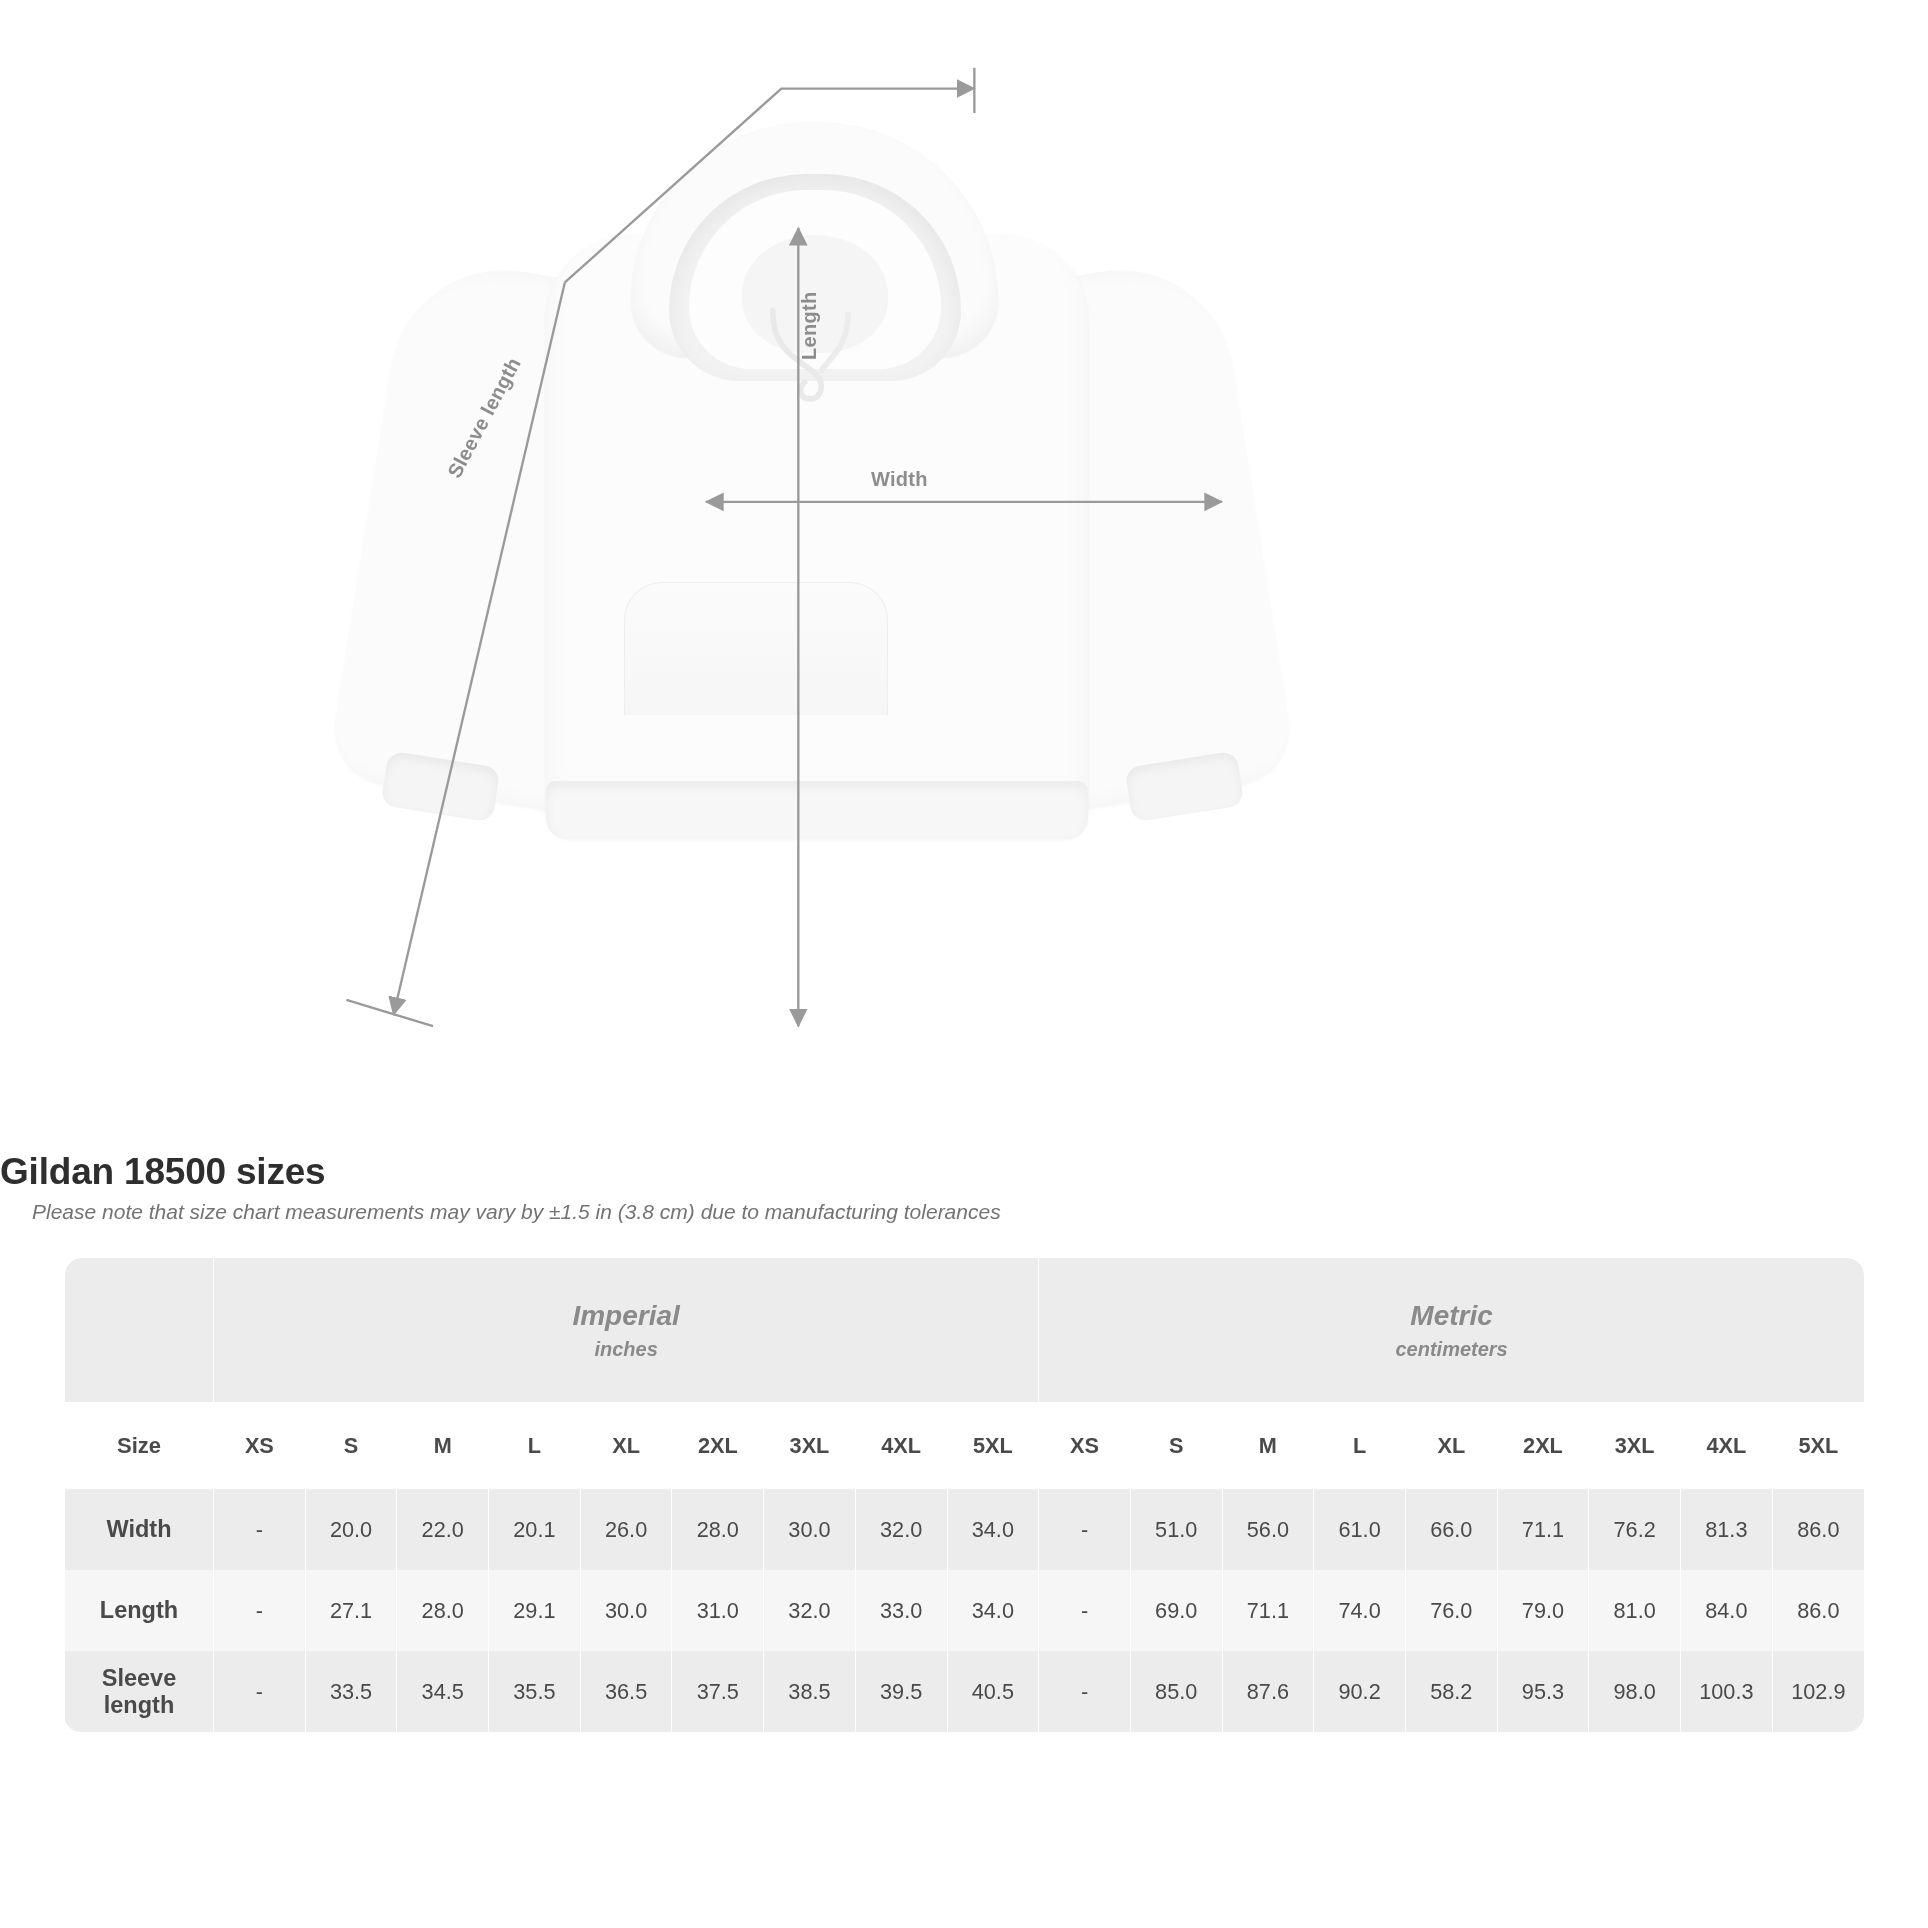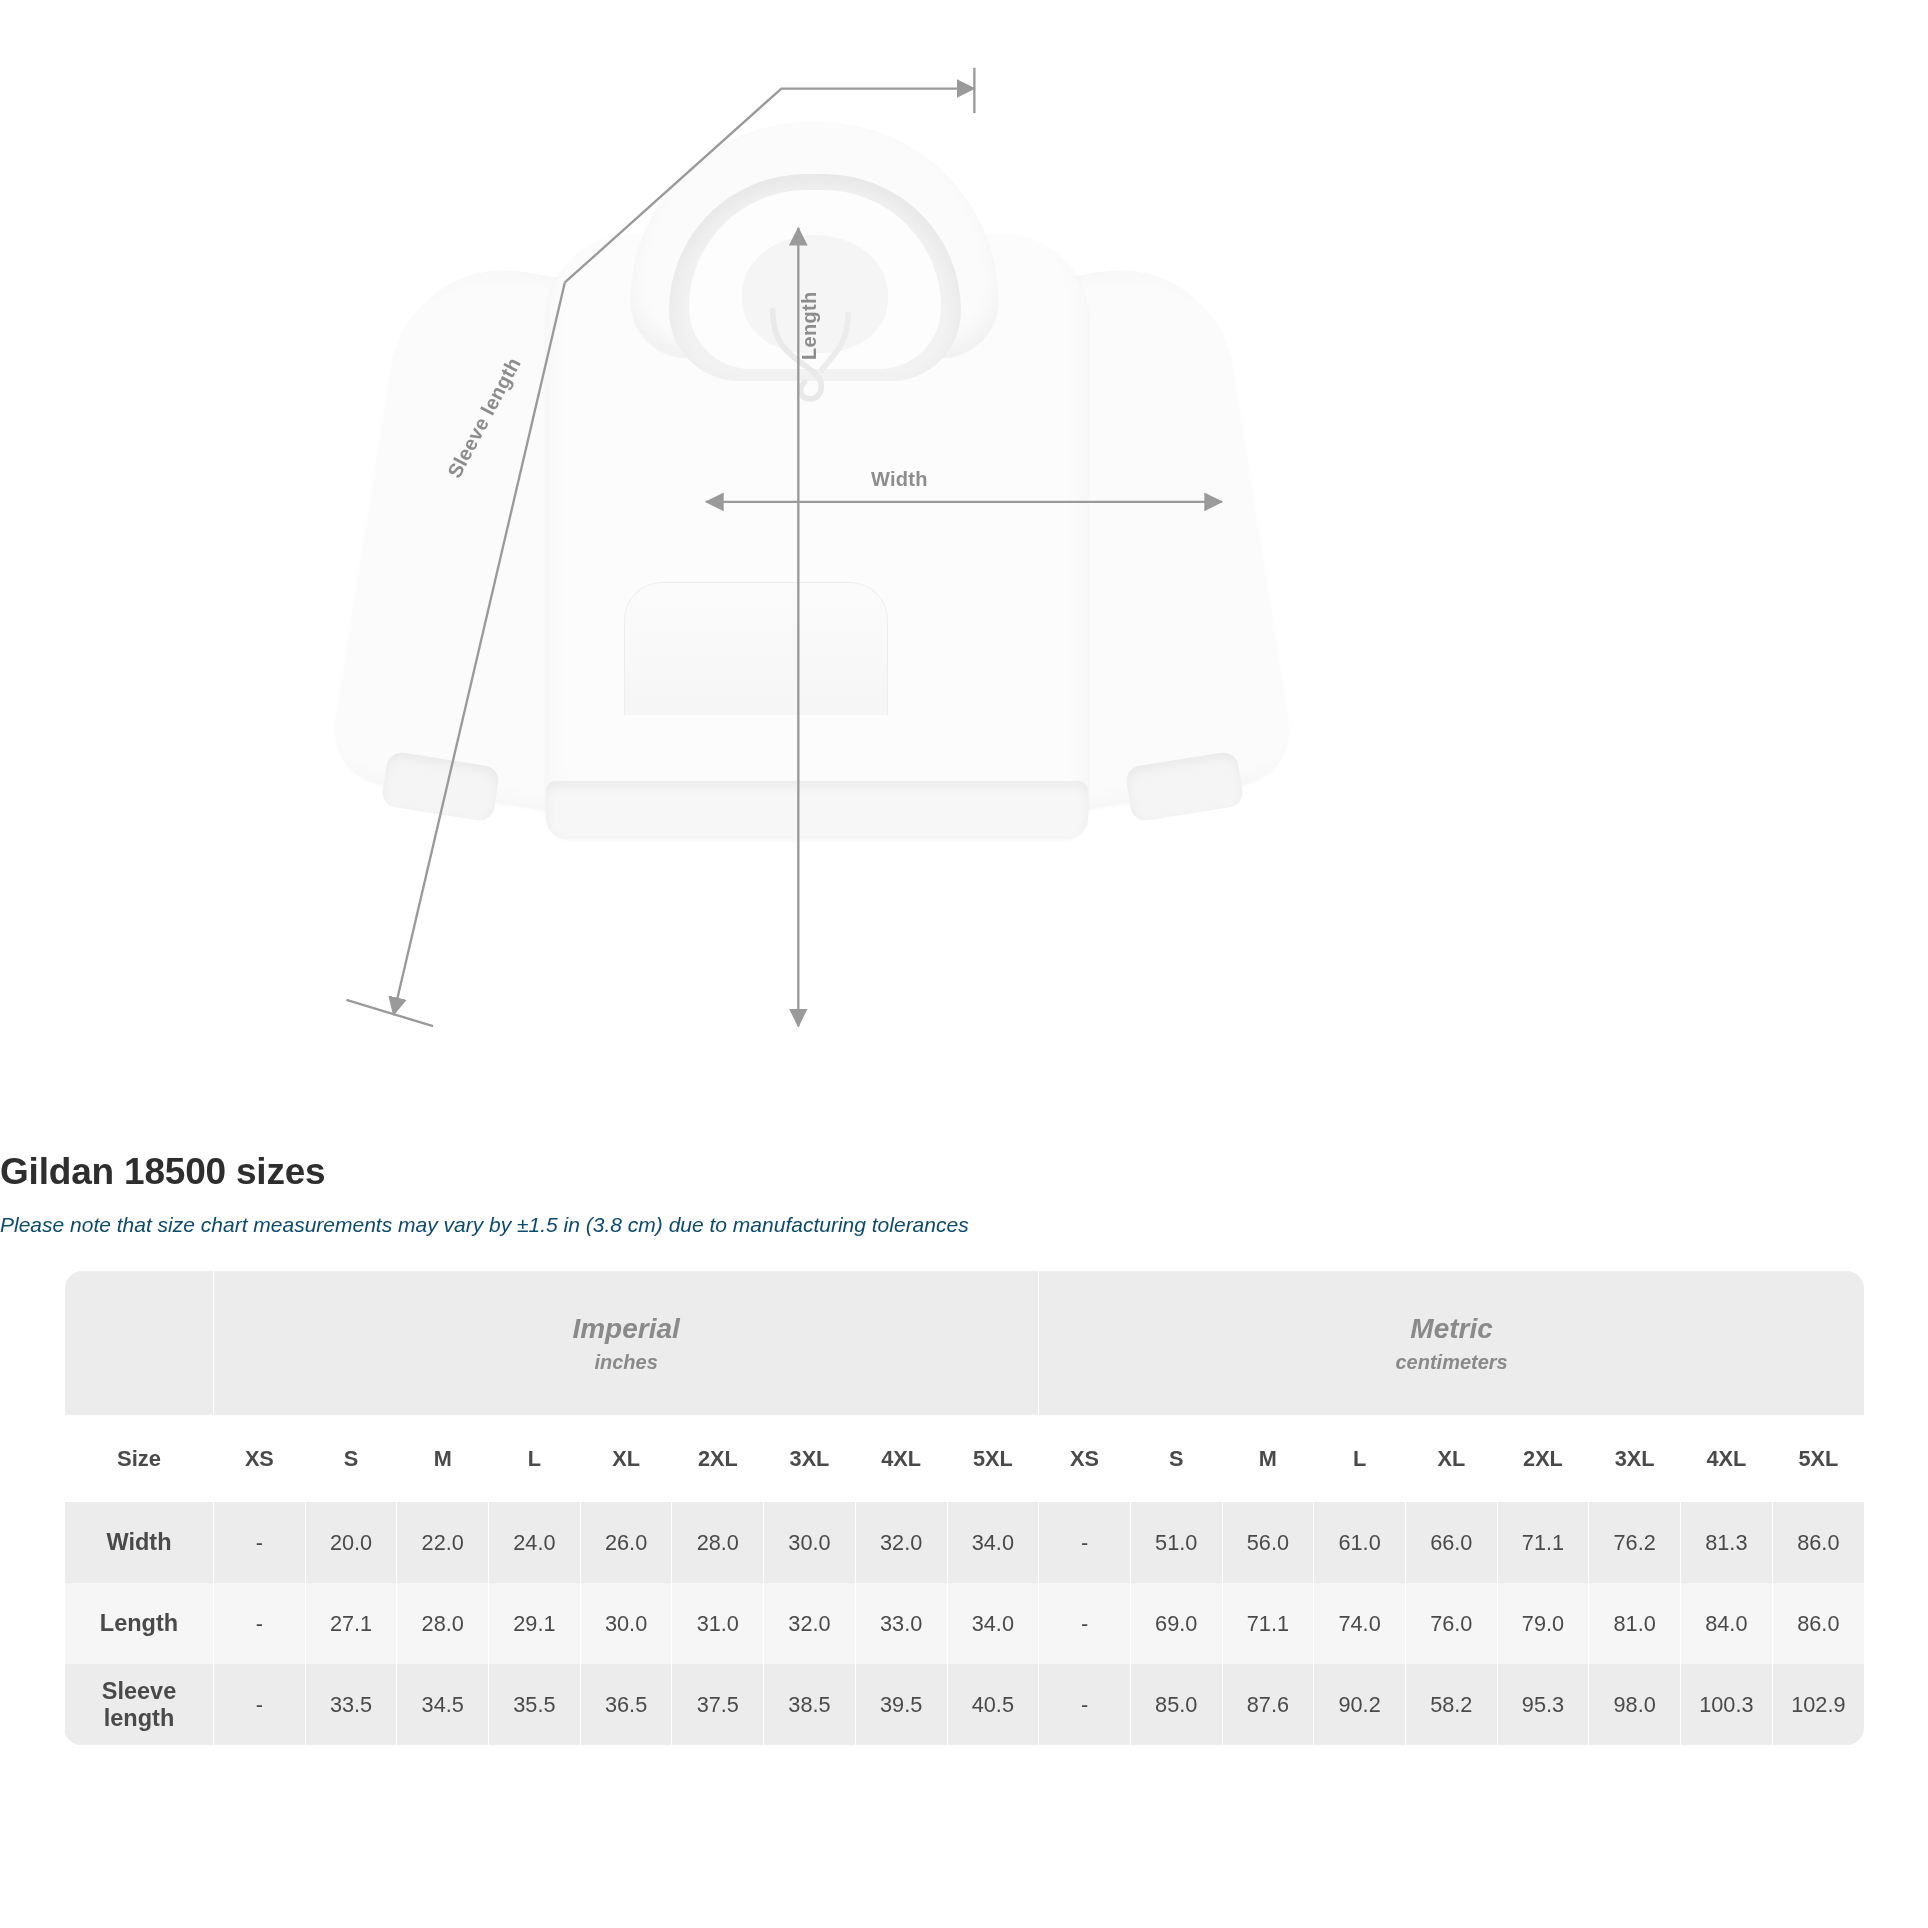--- a/index.html
+++ b/index.html
@@ -187,24 +187,25 @@
   .title-block {
     margin-top: 40px;
   }
   .chart-title {
     font-size: 37px;
     font-weight: bold;
     color: #2e2e2e;
     letter-spacing: -0.2px;
   }
   .chart-note {
-    margin-top: 20px;
+    margin-top: 7px;
     font-size: 21px;
     font-style: italic;
-    color: #0c4a6e;
+    color: #737373;
+    padding-left: 32px;
   }
 
   
   .table-wrap {
     margin: 34px 64px 0 64px;
     border-radius: 17px;
     overflow: hidden;
     background: #ffffff;
   }
   table.size-table {
@@ -363,21 +364,21 @@
           <th>4XL</th>
           <th>5XL</th>
         </tr>
       </thead>
       <tbody>
         <tr class="data-row">
           <td class="first-col">Width</td>
           <td>-</td>
           <td>20.0</td>
           <td>22.0</td>
-          <td>24.0</td>
+          <td>20.1</td>
           <td>26.0</td>
           <td>28.0</td>
           <td>30.0</td>
           <td>32.0</td>
           <td>34.0</td>
           <td>-</td>
           <td>51.0</td>
           <td>56.0</td>
           <td>61.0</td>
           <td>66.0</td>

